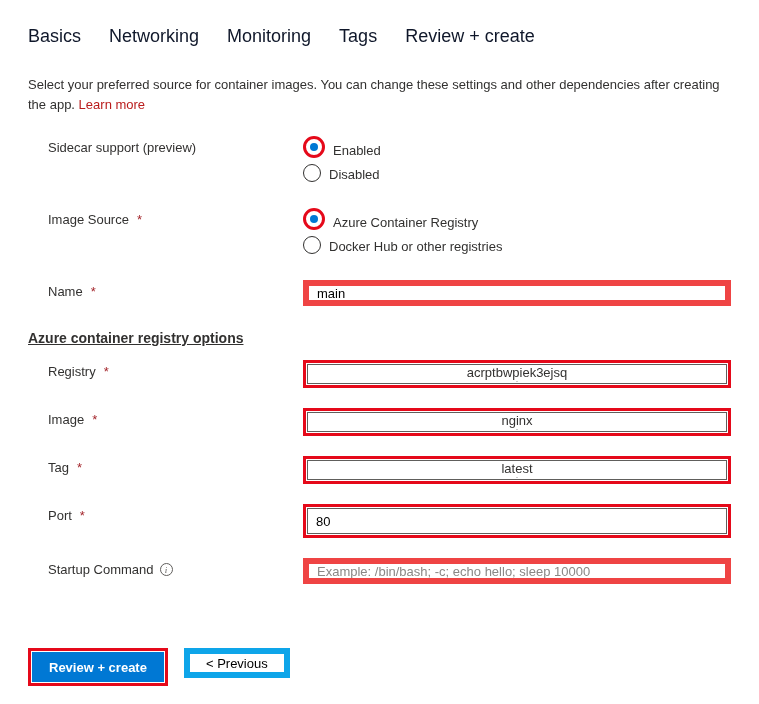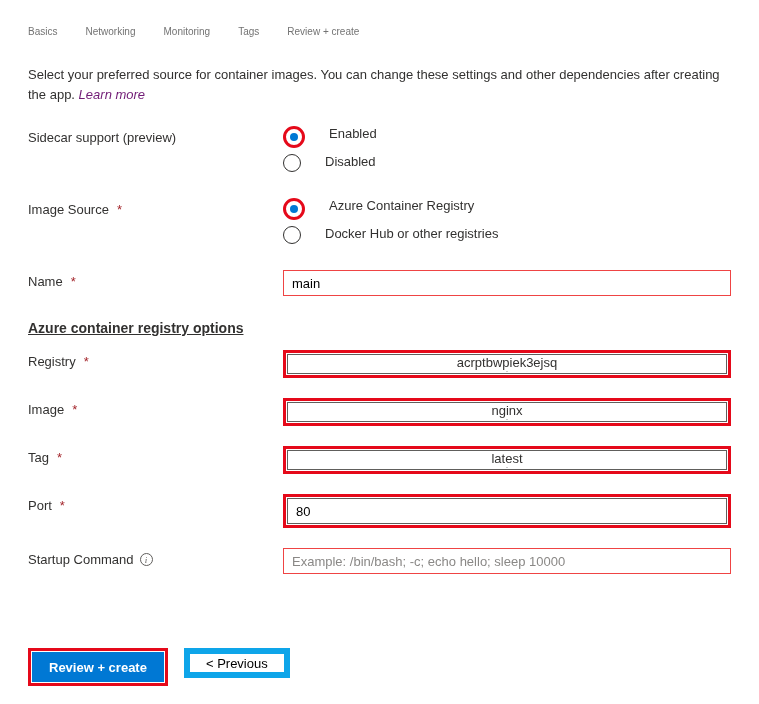--- a/index.html
+++ b/index.html
@@ -14,57 +14,57 @@
   }
   .tabs {
     display: flex;
     gap: 28px;
     border-bottom: 0;
     margin-bottom: 18px;
   }
   .tab {
     padding: 6px 0 10px 0;
     cursor: pointer;
-    color: #737373;
-    font-size: 10px;
+    color: #0f172a;
+    font-size: 18px;
   }
   .tab.active {
     border-bottom: 3px solid #0078d4;
     font-weight: 600;
   }
   .description {
     font-size: 13px;
     line-height: 1.5;
     margin-bottom: 22px;
   }
   .description a {
-    color: #701a75;
+    color: #b91c1c;
     text-decoration: none;
-    font-style: italic;
   }
   .form-row {
     display: flex;
     align-items: flex-start;
     margin-bottom: 12px;
   }
   .form-label {
     width: 255px;
     padding-top: 4px;
     font-size: 13px;
     display: flex;
     align-items: center;
     gap: 6px;
+    margin-left: 20px;
   }
   .required { color: #a4262c; margin-left: 2px; }
   .form-control { flex: 1; }
   .radio-group { display: flex; flex-direction: column; gap: 6px; }
   .radio-option {
     display: flex;
-    align-items: flex-start;
-    gap: 24px;
+    align-items: flex-end;
+    gap: 8px;
     cursor: pointer;
   }
   .radio-outer {
     width: 18px; height: 18px;
     border: 1px solid #323130;
     border-radius: 50%;
     display: flex;
     align-items: center;
     justify-content: center;
     flex-shrink: 0;
@@ -76,21 +76,21 @@
   .radio-inner {
     width: 10px; height: 10px;
     background: #0078d4;
     border-radius: 50%;
   }
   .radio-inner.hl { width: 8px; height: 8px; }
   .text-input {
     width: 100%;
     height: 26px;
     padding: 3px 8px;
-    border: 1px solid #ef4444;
+    border: 6px solid #ef4444;
     font-family: inherit;
     font-size: 13px;
   }
   .text-input::placeholder { color: #8a8886; }
   .dropdown {
     width: 100%;
     height: 20px;
     border: 1px solid #605e5c;
     display: flex;
     align-items: center;

